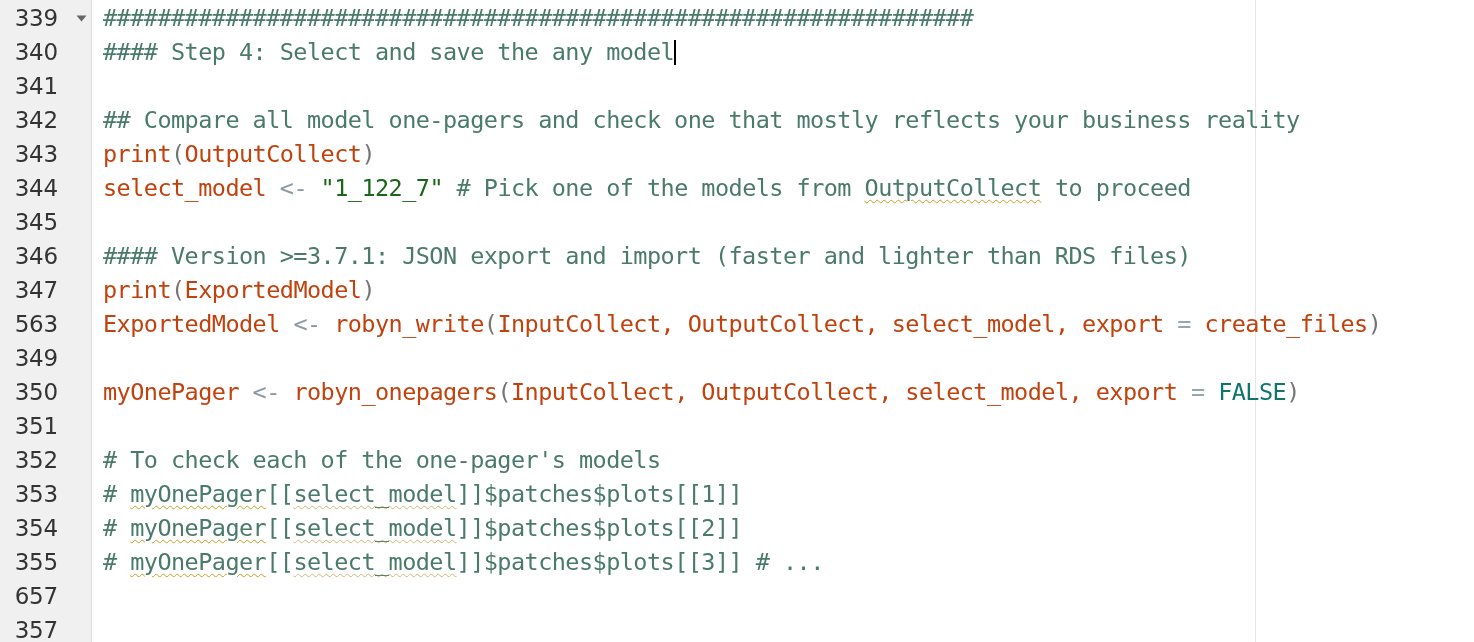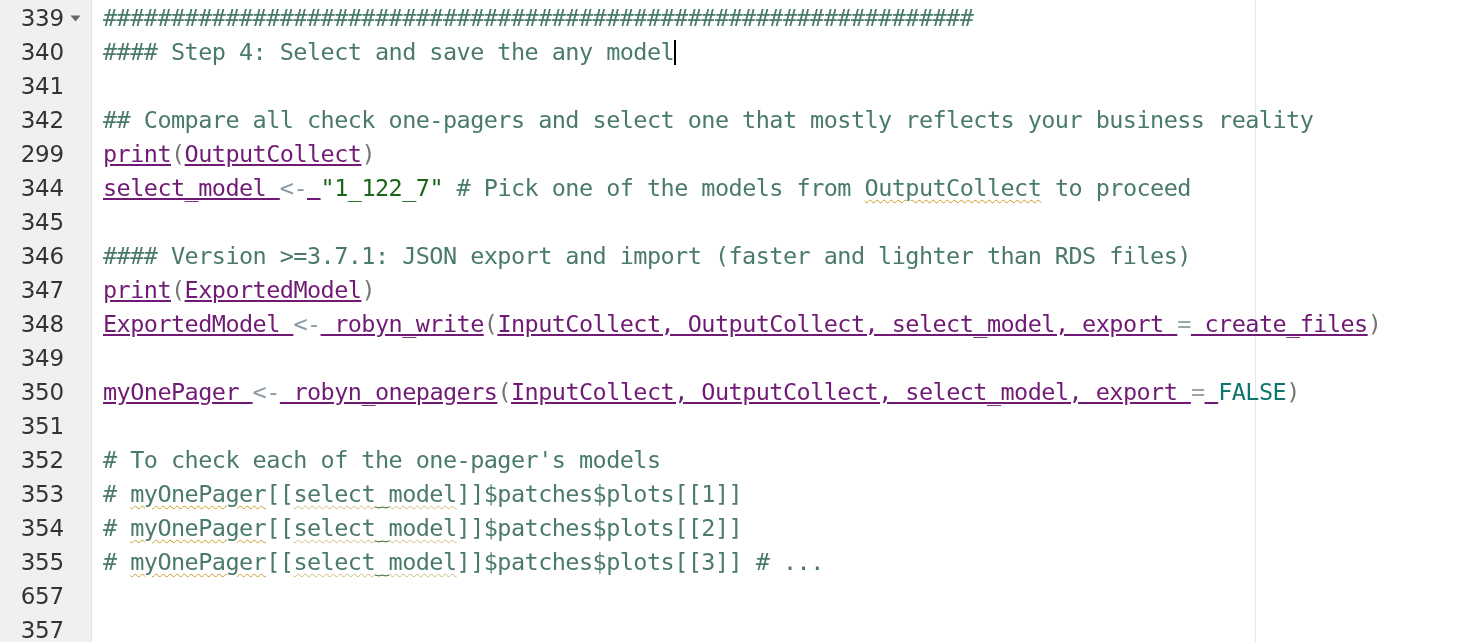--- a/index.html
+++ b/index.html
@@ -17,25 +17,26 @@
     width:92px;min-width:92px;height:642px;
     background:#f0f0f0;
     border-right:1px solid #e2e2e2;
     box-sizing:border-box;
     position:relative;
     padding-top:1px;
   }
   .gline{
     height:34px;line-height:34px;
     display:flex;align-items:center;justify-content:flex-end;
-    padding-right:8px;box-sizing:border-box;
+    padding-right:2px;box-sizing:border-box;
     font-size:23px;
     font-family:"DejaVu Sans","Liberation Sans",sans-serif;
     color:#333333;
     letter-spacing:-0.2px;
+    gap:12px;
   }
   .gnum{display:inline-block;}
   .fold{
     display:inline-block;width:16px;text-align:center;
     margin-left:3px;
   }
   .fold svg{display:block;margin:0 auto;}
   .fold.empty{visibility:hidden;}
 
   
@@ -56,21 +57,21 @@
     letter-spacing:-0.55px;
     padding-left:11px;
     color:#000000;
   }
   .cm{color:#4a7a6b;}        
   .str{color:#196619;}       
   .op{color:#8a9aa3;}        
   .eq{color:#9aa5aa;}        
   .paren{color:#757575;}     
   .kw{color:#0f766e;}        
-  .id{color:#701a75;text-decoration:underline;}
+  .id{color:#c2410c;}
   .sp{
     text-decoration-line:underline;
     text-decoration-style:wavy;
     text-decoration-color:#c9a227;
     text-decoration-thickness:1px;
     text-underline-offset:3px;
   }
   .sp2{
     text-decoration-line:underline;
     text-decoration-style:wavy;
@@ -104,41 +105,41 @@
       </div>
       <div class="gline">
         <span class="gnum">341</span>
         <span class="fold empty"></span>
       </div>
       <div class="gline">
         <span class="gnum">342</span>
         <span class="fold empty"></span>
       </div>
       <div class="gline">
-        <span class="gnum">299</span>
+        <span class="gnum">343</span>
         <span class="fold empty"></span>
       </div>
       <div class="gline">
         <span class="gnum">344</span>
         <span class="fold empty"></span>
       </div>
       <div class="gline">
         <span class="gnum">345</span>
         <span class="fold empty"></span>
       </div>
       <div class="gline">
         <span class="gnum">346</span>
         <span class="fold empty"></span>
       </div>
       <div class="gline">
         <span class="gnum">347</span>
         <span class="fold empty"></span>
       </div>
       <div class="gline">
-        <span class="gnum">348</span>
+        <span class="gnum">563</span>
         <span class="fold empty"></span>
       </div>
       <div class="gline">
         <span class="gnum">349</span>
         <span class="fold empty"></span>
       </div>
       <div class="gline">
         <span class="gnum">350</span>
         <span class="fold empty"></span>
       </div>
@@ -171,21 +172,21 @@
         <span class="fold empty"></span>
       </div>
     </div>
 
   <div class="codewrap">
     <div class="marginguide"></div>
     <div class="code" id="code">
         <div class="cline"><span class="cm">################################################################</span></div>
         <div class="cline"><span class="cm">#### Step 4: Select and save the any model</span><span class="caret"></span></div>
         <div class="cline"></div>
-        <div class="cline"><span class="cm">## Compare all check one-pagers and select one that mostly reflects your business reality</span></div>
+        <div class="cline"><span class="cm">## Compare all model one-pagers and check one that mostly reflects your business reality</span></div>
         <div class="cline"><span class="id">print</span><span class="paren">(</span><span class="id">OutputCollect</span><span class="paren">)</span></div>
         <div class="cline"><span class="id">select_model </span><span class="op">&lt;-</span><span class="id"> </span><span class="str">"1_122_7"</span><span class="cm"> # Pick one of the models from </span><span class="cm sp">OutputCollect</span><span class="cm"> to proceed</span></div>
         <div class="cline"></div>
         <div class="cline"><span class="cm">#### Version &gt;=3.7.1: JSON export and import (faster and lighter than RDS files)</span></div>
         <div class="cline"><span class="id">print</span><span class="paren">(</span><span class="id">ExportedModel</span><span class="paren">)</span></div>
         <div class="cline"><span class="id">ExportedModel </span><span class="op">&lt;-</span><span class="id"> robyn_write</span><span class="paren">(</span><span class="id">InputCollect, OutputCollect, select_model, export </span><span class="eq">=</span><span class="id"> create_files</span><span class="paren">)</span></div>
         <div class="cline"></div>
         <div class="cline"><span class="id">myOnePager </span><span class="op">&lt;-</span><span class="id"> robyn_onepagers</span><span class="paren">(</span><span class="id">InputCollect, OutputCollect, select_model, export </span><span class="eq">=</span><span class="id"> </span><span class="kw">FALSE</span><span class="paren">)</span></div>
         <div class="cline"></div>
         <div class="cline"><span class="cm"># To check each of the one-pager's models</span></div>

